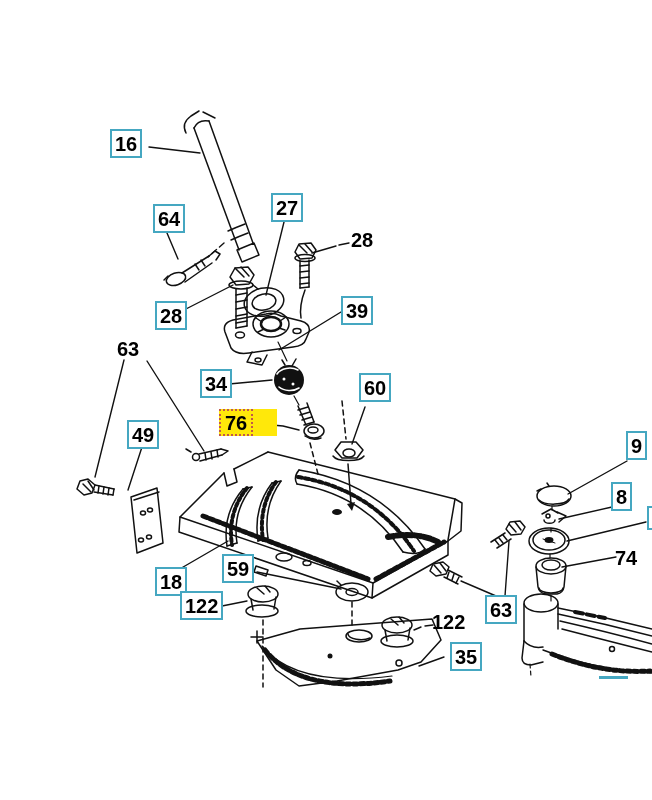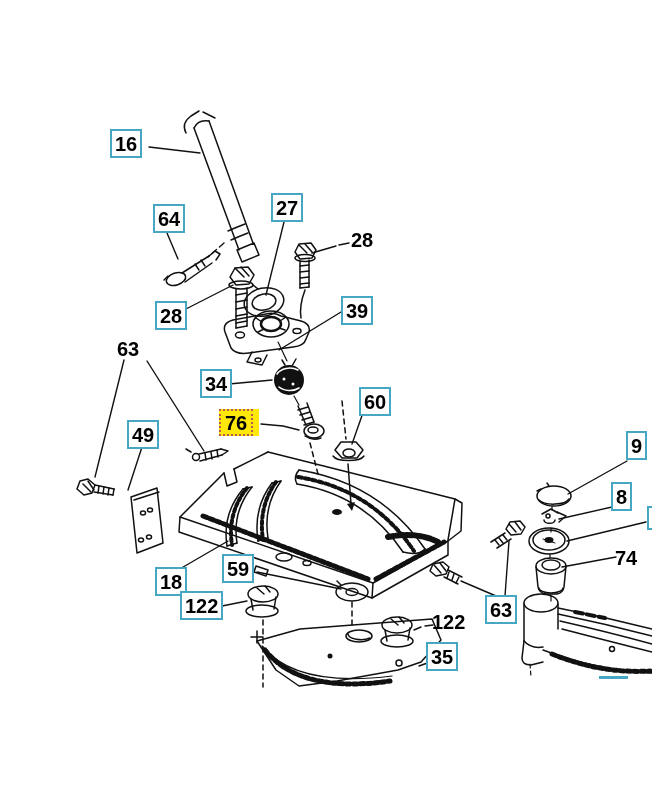--- a/index.html
+++ b/index.html
@@ -6,21 +6,21 @@
   body{width:652px;height:800px;position:relative;overflow:hidden;
        font-family:"Liberation Sans",sans-serif;}
   .stage{position:absolute;inset:0;width:652px;height:800px;}
   .stage svg{position:absolute;left:0;top:0;}
   .callout{position:absolute;font-weight:700;font-size:20px;line-height:1;
            color:#000;white-space:nowrap;z-index:5;}
   .boxed{border:2px solid var(--callout-border,#45a7c1);background:#fff;
          padding:3px 3px 2px;}
   .plain{padding:2px 0;background:transparent;}
   .hl{display:inline-flex;align-items:center;background:var(--highlight,#ffe80a);
-      padding:0 6px 0 0;}
+      padding:0 24px 0 0;}
   .hl-num{border:2px dotted var(--highlight-border,#c2584a);
           background:var(--highlight,#ffe80a);padding:2px 4px 1px;}
   .partial-box{position:absolute;border:2px solid var(--callout-border,#45a7c1);
                background:#fff;z-index:4;}
   .partial-line{position:absolute;border-top:3px solid var(--callout-border,#45a7c1);
                 z-index:4;}
 </style>
 </head>
 <body>
 
@@ -291,28 +291,28 @@
 <div class="callout boxed" style="left:153px;top:204px">64</div>
 <div class="callout boxed" style="left:271px;top:193px">27</div>
 <div class="callout plain" style="left:351px;top:228px">28</div>
 <div class="callout boxed" style="left:155px;top:301px">28</div>
 <div class="callout boxed" style="left:341px;top:296px">39</div>
 <div class="callout plain" style="left:117px;top:337px">63</div>
 <div class="callout boxed" style="left:200px;top:369px">34</div>
 <div class="callout hl" style="left:219px;top:409px">
   <span class="hl-num">76</span>
 </div>
-<div class="callout boxed" style="left:359px;top:387px">60</div>
+<div class="callout boxed" style="left:359px;top:373px">60</div>
 <div class="callout boxed" style="left:127px;top:420px">49</div>
 <div class="callout boxed" style="left:626px;top:431px">9</div>
 <div class="callout boxed" style="left:611px;top:482px">8</div>
 <div class="callout plain" style="left:615px;top:546px">74</div>
 <div class="callout boxed" style="left:155px;top:567px">18</div>
 <div class="callout boxed" style="left:222px;top:554px">59</div>
 <div class="callout boxed" style="left:180px;top:591px">122</div>
 <div class="callout plain" style="left:432px;top:610px">122</div>
-<div class="callout boxed" style="left:426px;top:642px">35</div>
+<div class="callout boxed" style="left:450px;top:642px">35</div>
 <div class="callout boxed" style="left:485px;top:595px">63</div>
 
 <div class="partial-box" style="left:647px;top:506px;width:14px;height:20px"></div>
 <div class="partial-line" style="left:599px;top:676px;width:29px;height:2px"></div>
 
 </div>
 
 </body></html>

